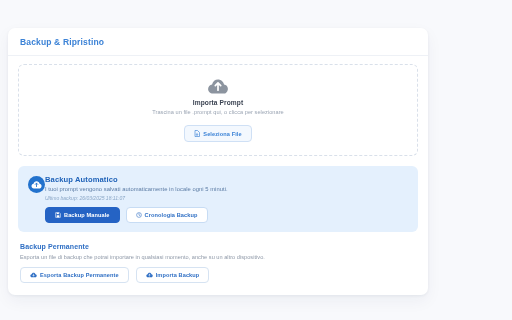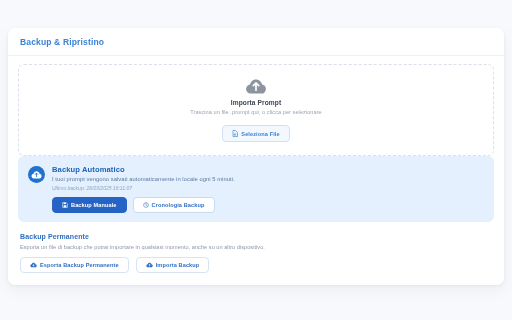--- a/index.html
+++ b/index.html
@@ -17,21 +17,21 @@
   .page {
     position: absolute;
     left: 0; top: 0;
     width: 512px; height: 320px;
     background: #f8f9fc;
   }
   .main-card {
     position: absolute;
     left: 8px;
     top: 28px;
-    width: 496px;
+    width: 420px;
     background: #ffffff;
     border-radius: 7px;
     box-shadow: 0 1px 3px rgba(16,30,70,0.06), 0 6px 16px rgba(16,30,70,0.05);
     padding-bottom: 12px;
   }
   .card-header {
     padding: 9px 12px 8px 12px;
     border-bottom: 1px solid #eef1f6;
   }
   .card-title {
@@ -105,26 +105,26 @@
   .btn-outline-plain {
     background: #ffffff;
     border: 1px solid #d6e3f2;
     color: #2f6fc4;
     padding: 4px 9px;
   }
   .btn .ic { display:inline-flex; align-items:center; }
 
   
   .auto-panel {
+    margin-top: 10px;
     background: #e4f0fd;
     border-radius: 6px;
     padding: 9px 10px 9px 10px;
     display: flex;
     align-items: flex-start;
-    gap: 7px;
   }
   .auto-badge {
     width: 17px;
     height: 17px;
     border-radius: 50%;
     background: #2272cd;
     display: flex;
     align-items: center;
     justify-content: center;
     flex: 0 0 auto;

